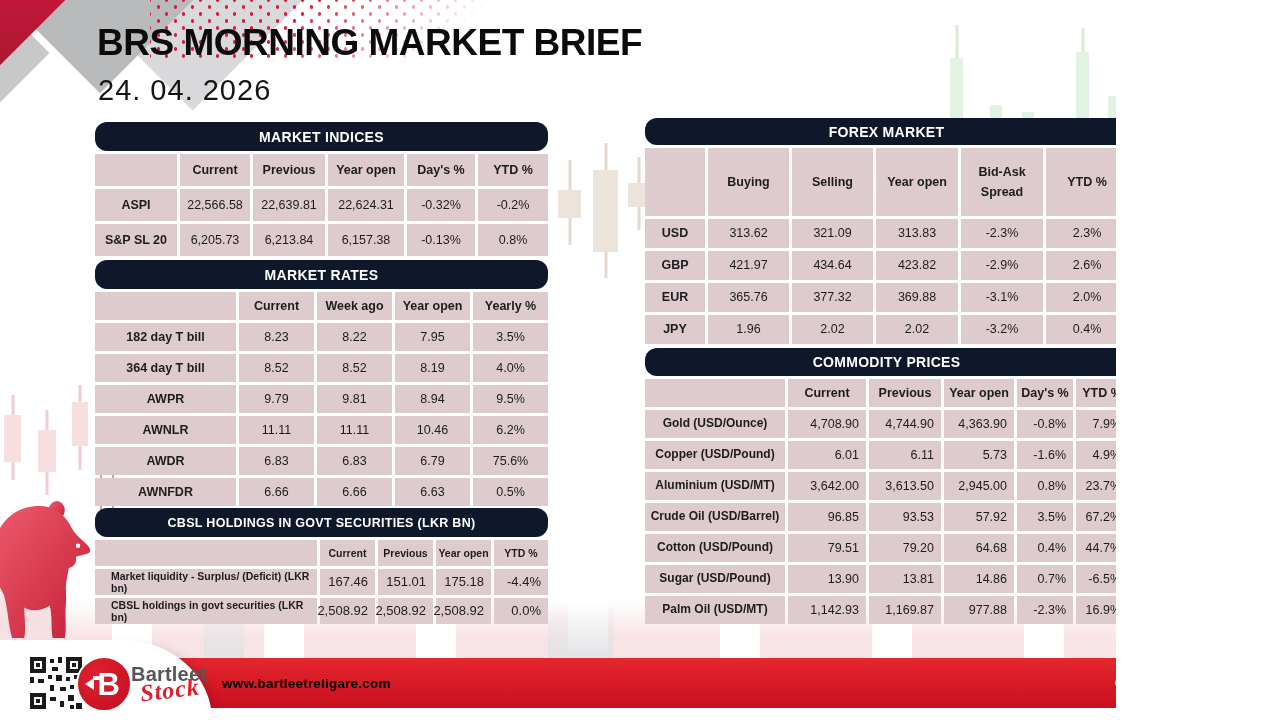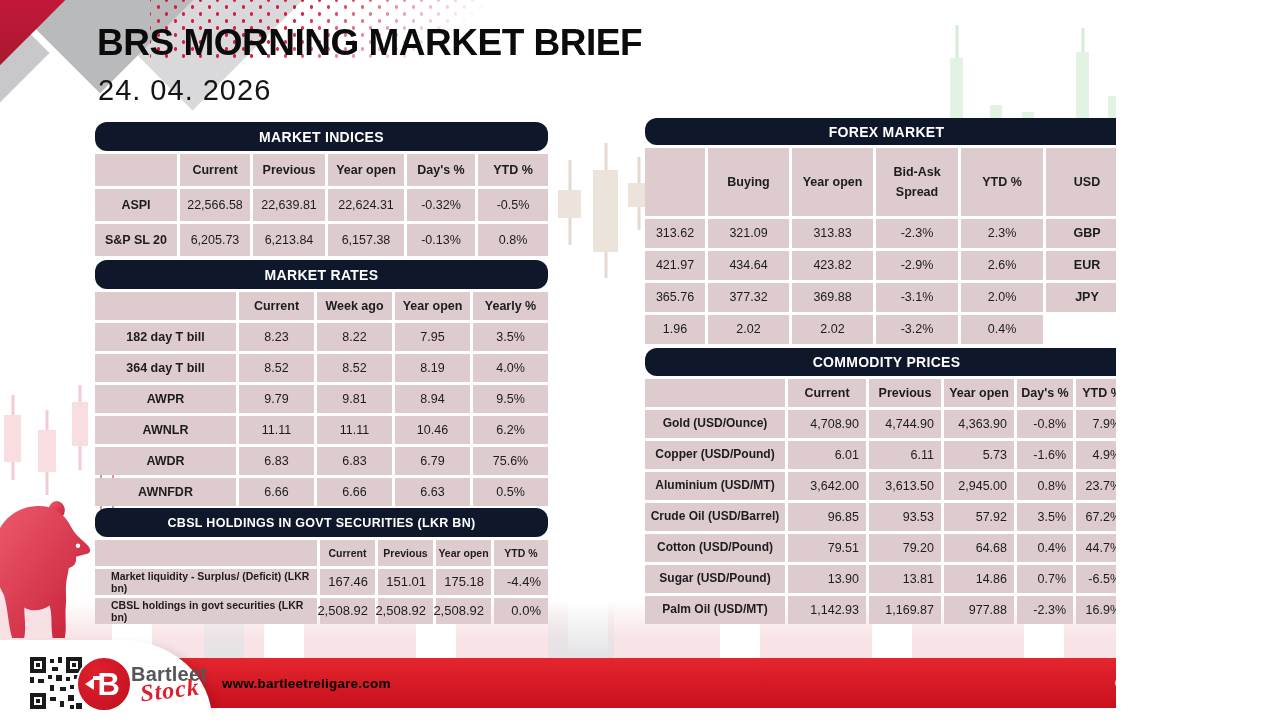--- a/index.html
+++ b/index.html
@@ -243,21 +243,21 @@
           <div class="cell head">Current</div>
           <div class="cell head">Previous</div>
           <div class="cell head">Year open</div>
           <div class="cell head">Day's %</div>
           <div class="cell head">YTD %</div>
           <div class="cell lbl">ASPI</div>
           <div class="cell val">22,566.58</div>
           <div class="cell val">22,639.81</div>
           <div class="cell val">22,624.31</div>
           <div class="cell val">-0.32%</div>
-          <div class="cell val">-0.5%</div>
+          <div class="cell val">-0.2%</div>
           <div class="cell lbl">S&amp;P SL 20</div>
           <div class="cell val">6,205.73</div>
           <div class="cell val">6,213.84</div>
           <div class="cell val">6,157.38</div>
           <div class="cell val">-0.13%</div>
           <div class="cell val">0.8%</div>
         </div>
     </section>
     <section class="t-rates">
       <div class="tbl-title">MARKET RATES</div>
@@ -320,20 +320,21 @@
         </div>
     </section>
   </div>
 
   <div class="col-right">
     <section class="t-forex">
       <div class="tbl-title">FOREX MARKET</div>
       <div class="tbl-grid g-forex">
           <div class="cell head lbl"></div>
           <div class="cell head">Buying</div>
+          <div class="cell head">Selling</div>
           <div class="cell head">Year open</div>
           <div class="cell head">Bid-Ask Spread</div>
           <div class="cell head">YTD %</div>
           <div class="cell lbl">USD</div>
           <div class="cell val">313.62</div>
           <div class="cell val">321.09</div>
           <div class="cell val">313.83</div>
           <div class="cell val">-2.3%</div>
           <div class="cell val">2.3%</div>
           <div class="cell lbl">GBP</div>

